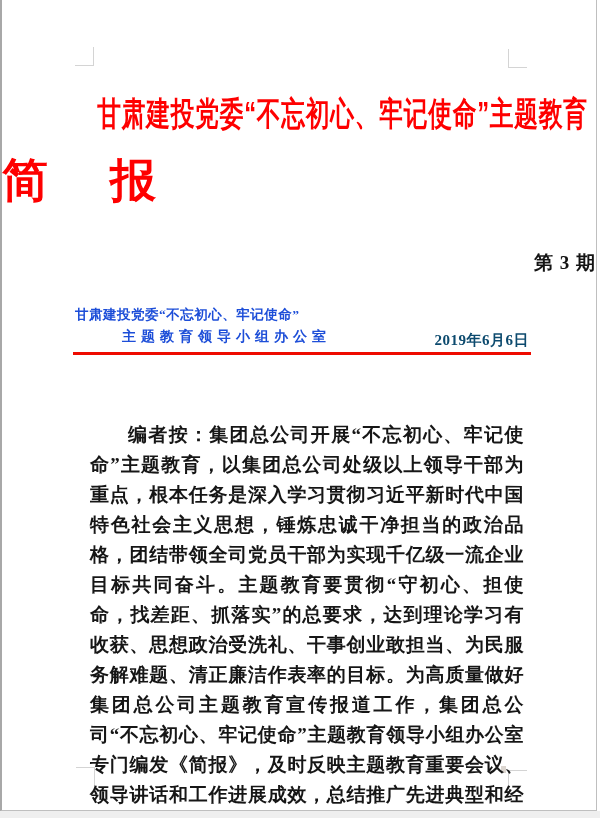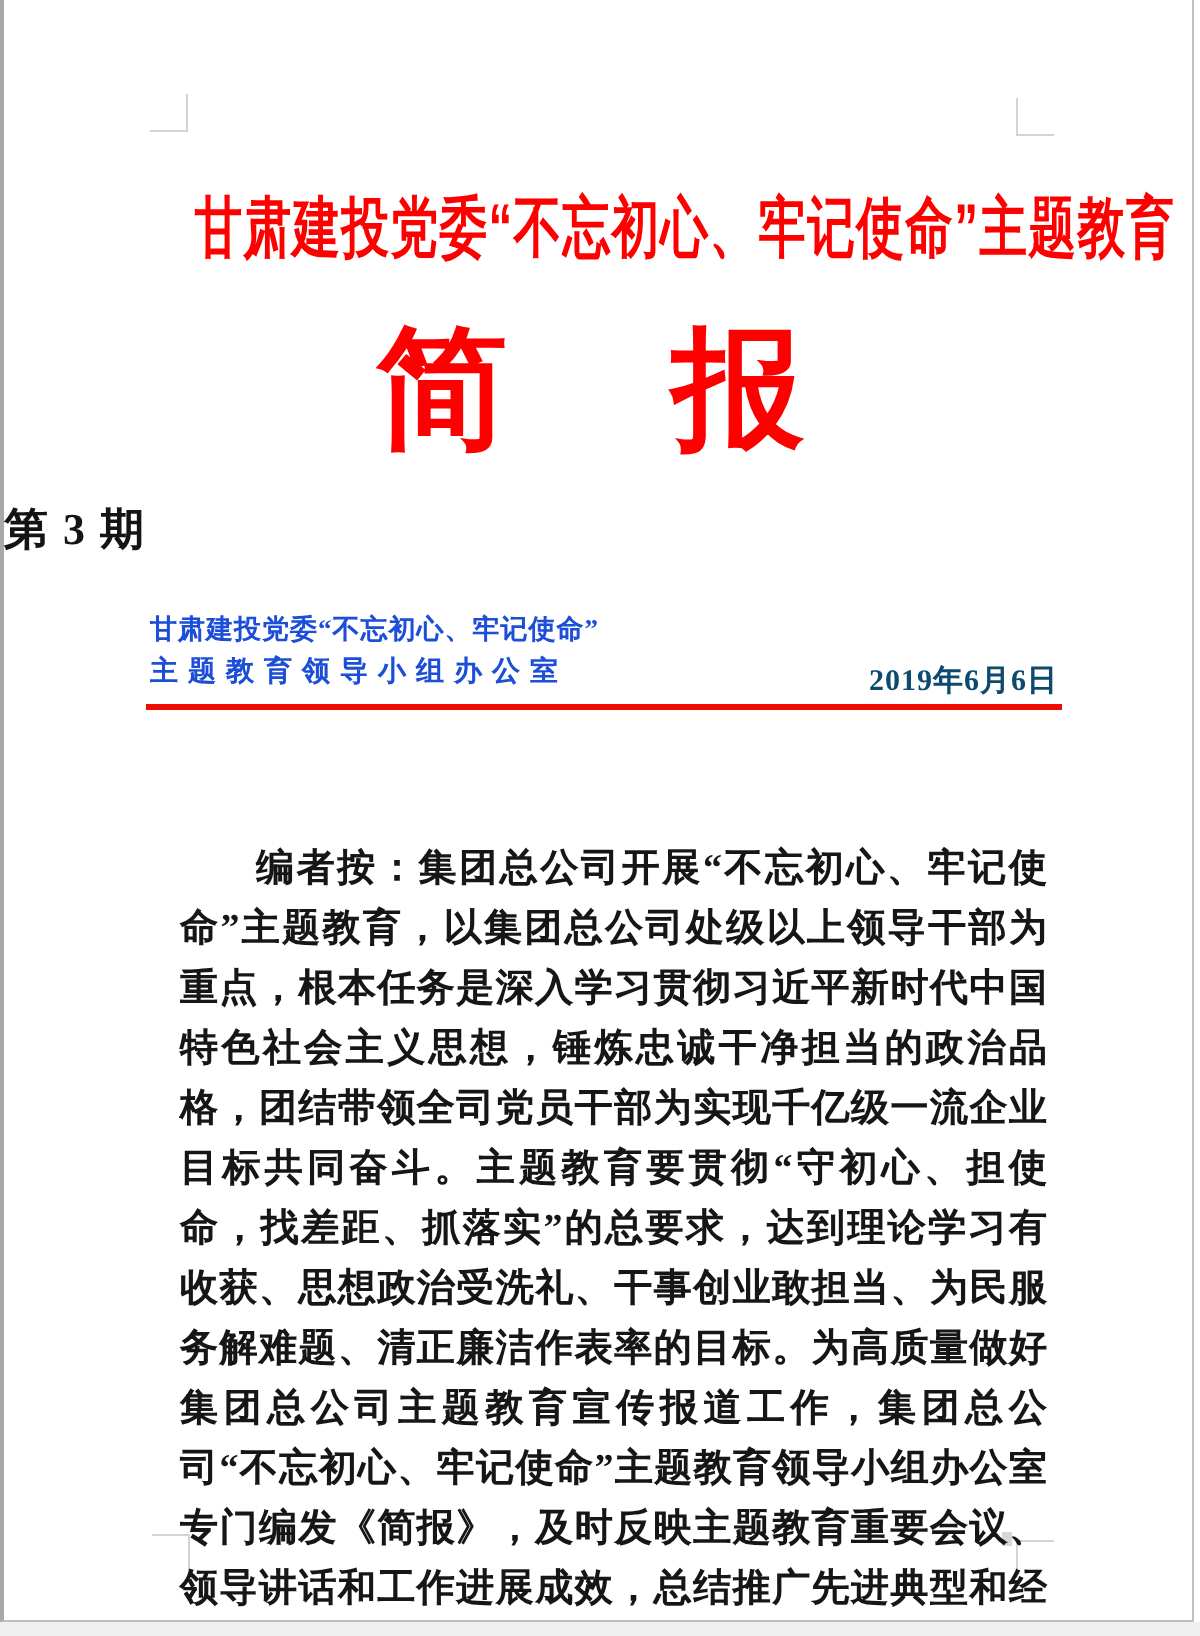--- a/index.html
+++ b/index.html
@@ -40,50 +40,51 @@
     transform-origin:center;
     white-space:nowrap;
     font-family:"Liberation Sans", sans-serif;
     font-weight:900;
     font-size:33px;
     letter-spacing:1px;
     color:#fe0000;
   }
   .masthead{
     position:absolute;top:150px;left:0;width:100%;
-    text-align:center;
+    text-align:left;
     font-family:"Liberation Serif", serif;
     font-weight:900;
-    font-size:66px;
+    font-size:46px;
     letter-spacing:8px;
     color:#fe0000;
     white-space:pre;
   }
   .issue{
     position:absolute;top:250px;left:0;width:100%;
-    text-align:left;
+    text-align:right;
     font-weight:700;
-    font-size:22px;
+    font-size:19px;
     color:#141414;
     letter-spacing:1px;
   }
   .issuer{
     position:absolute;left:73px;top:305px;width:454px;height:46px;
   }
   .issuer-left{
     position:absolute;left:0;top:0;
     color:#1d4ed8;
   }
   .issuer-line1{
     font-size:13.5px;font-weight:700;letter-spacing:0.5px;
     line-height:20px;
   }
   .issuer-line2{
     font-size:14px;font-weight:700;letter-spacing:5px;
     line-height:23px;
+    margin-left:47px;
   }
   .issuer-date{
     position:absolute;right:0;bottom:1px;
     font-size:15px;font-weight:700;color:#0c4a6e;
     letter-spacing:0.5px;
   }
   .red-rule{
     position:absolute;left:71px;top:352px;width:458px;height:3px;
     background:#ee0b00;
   }

